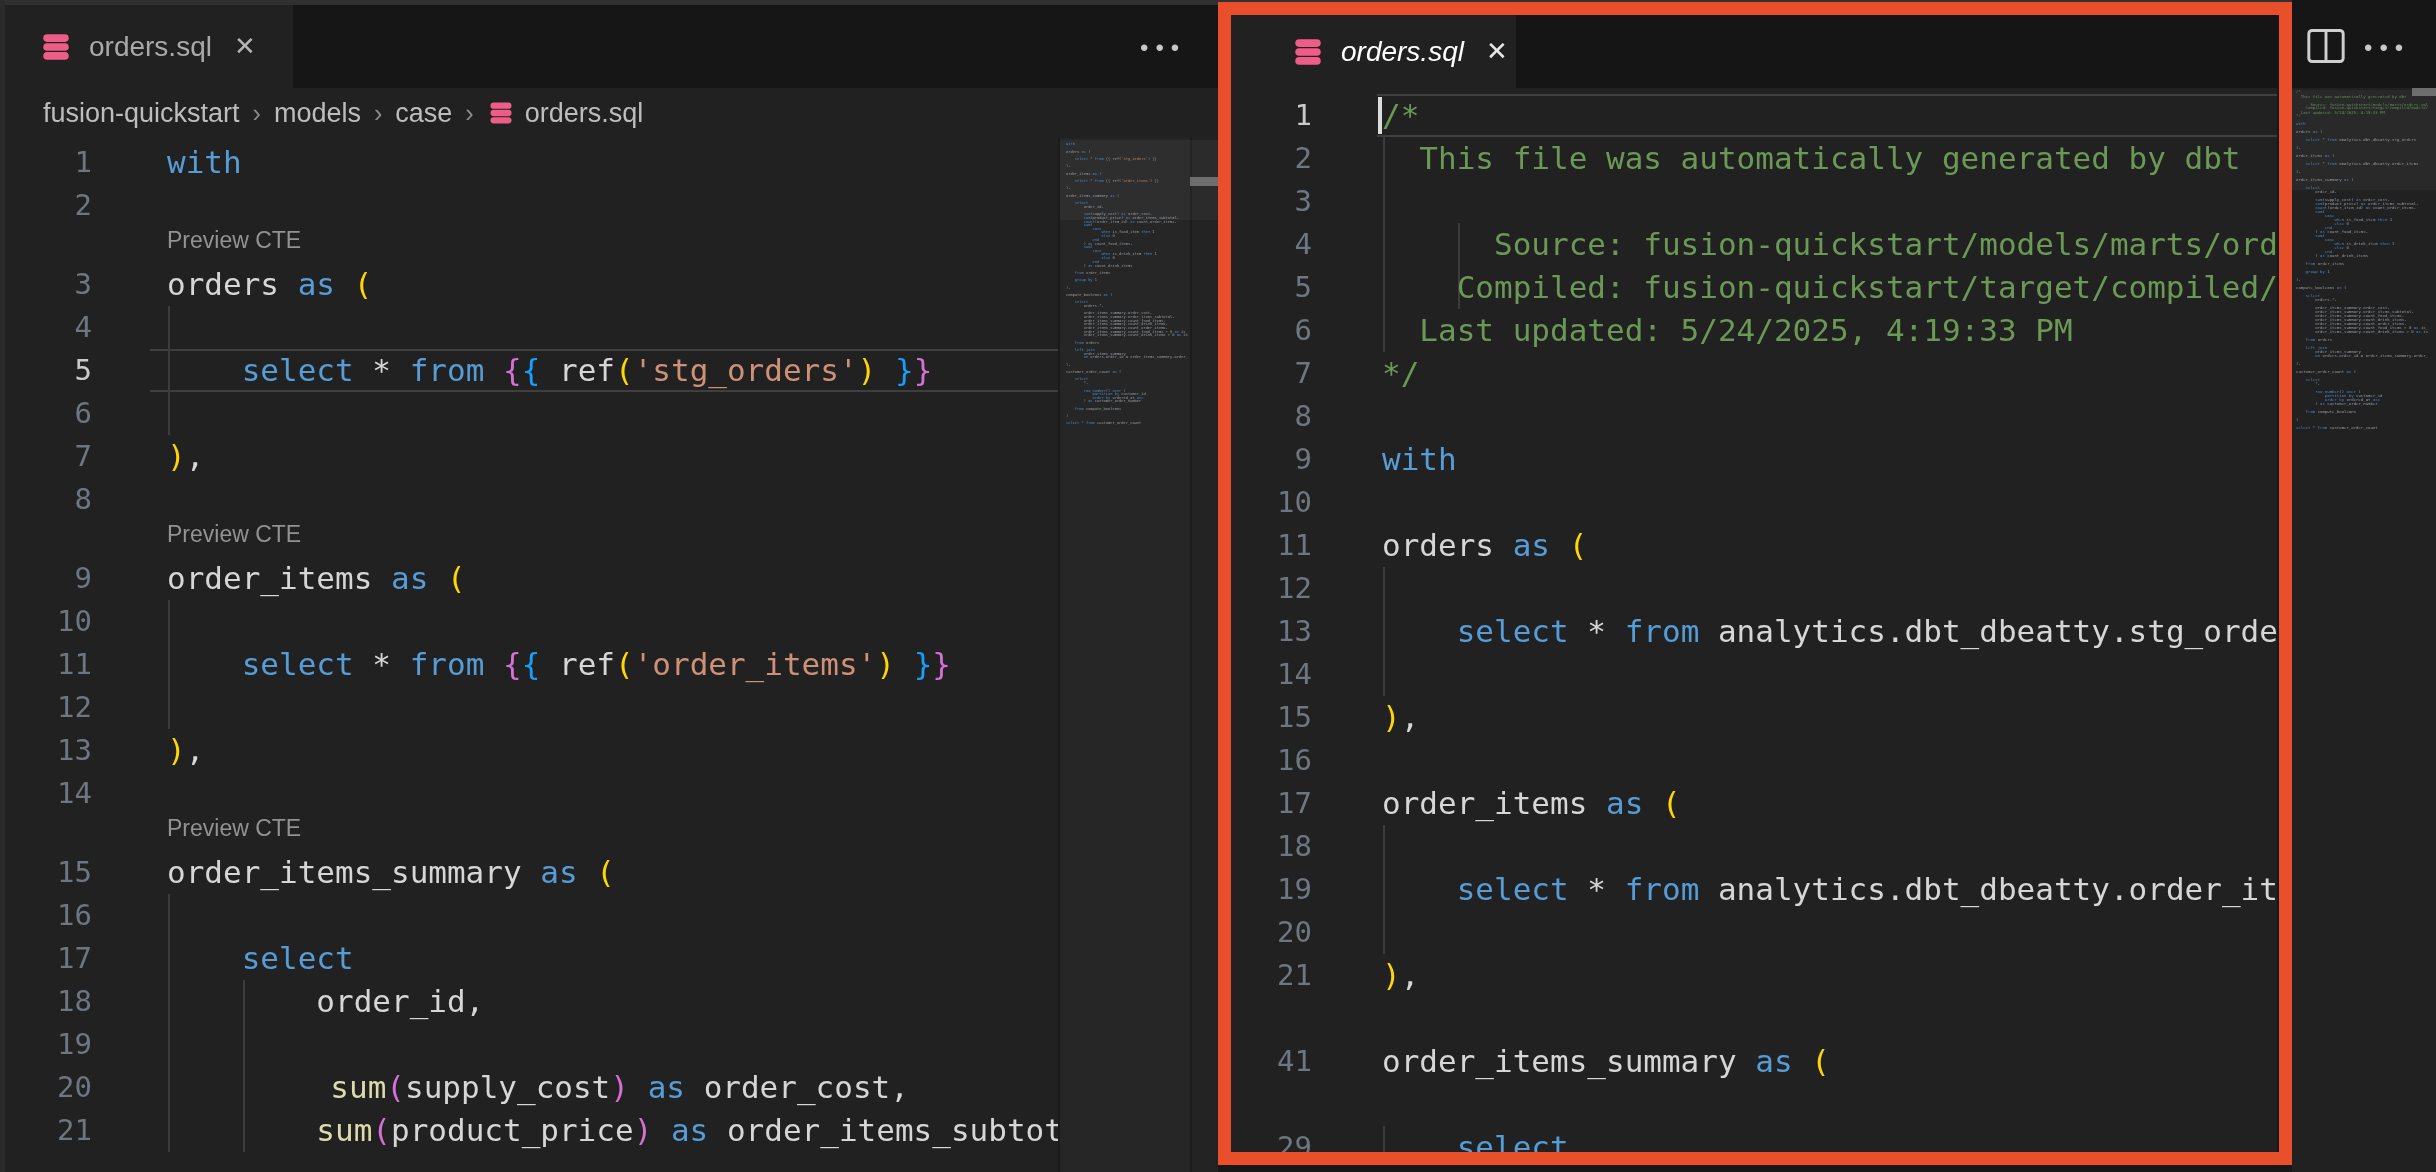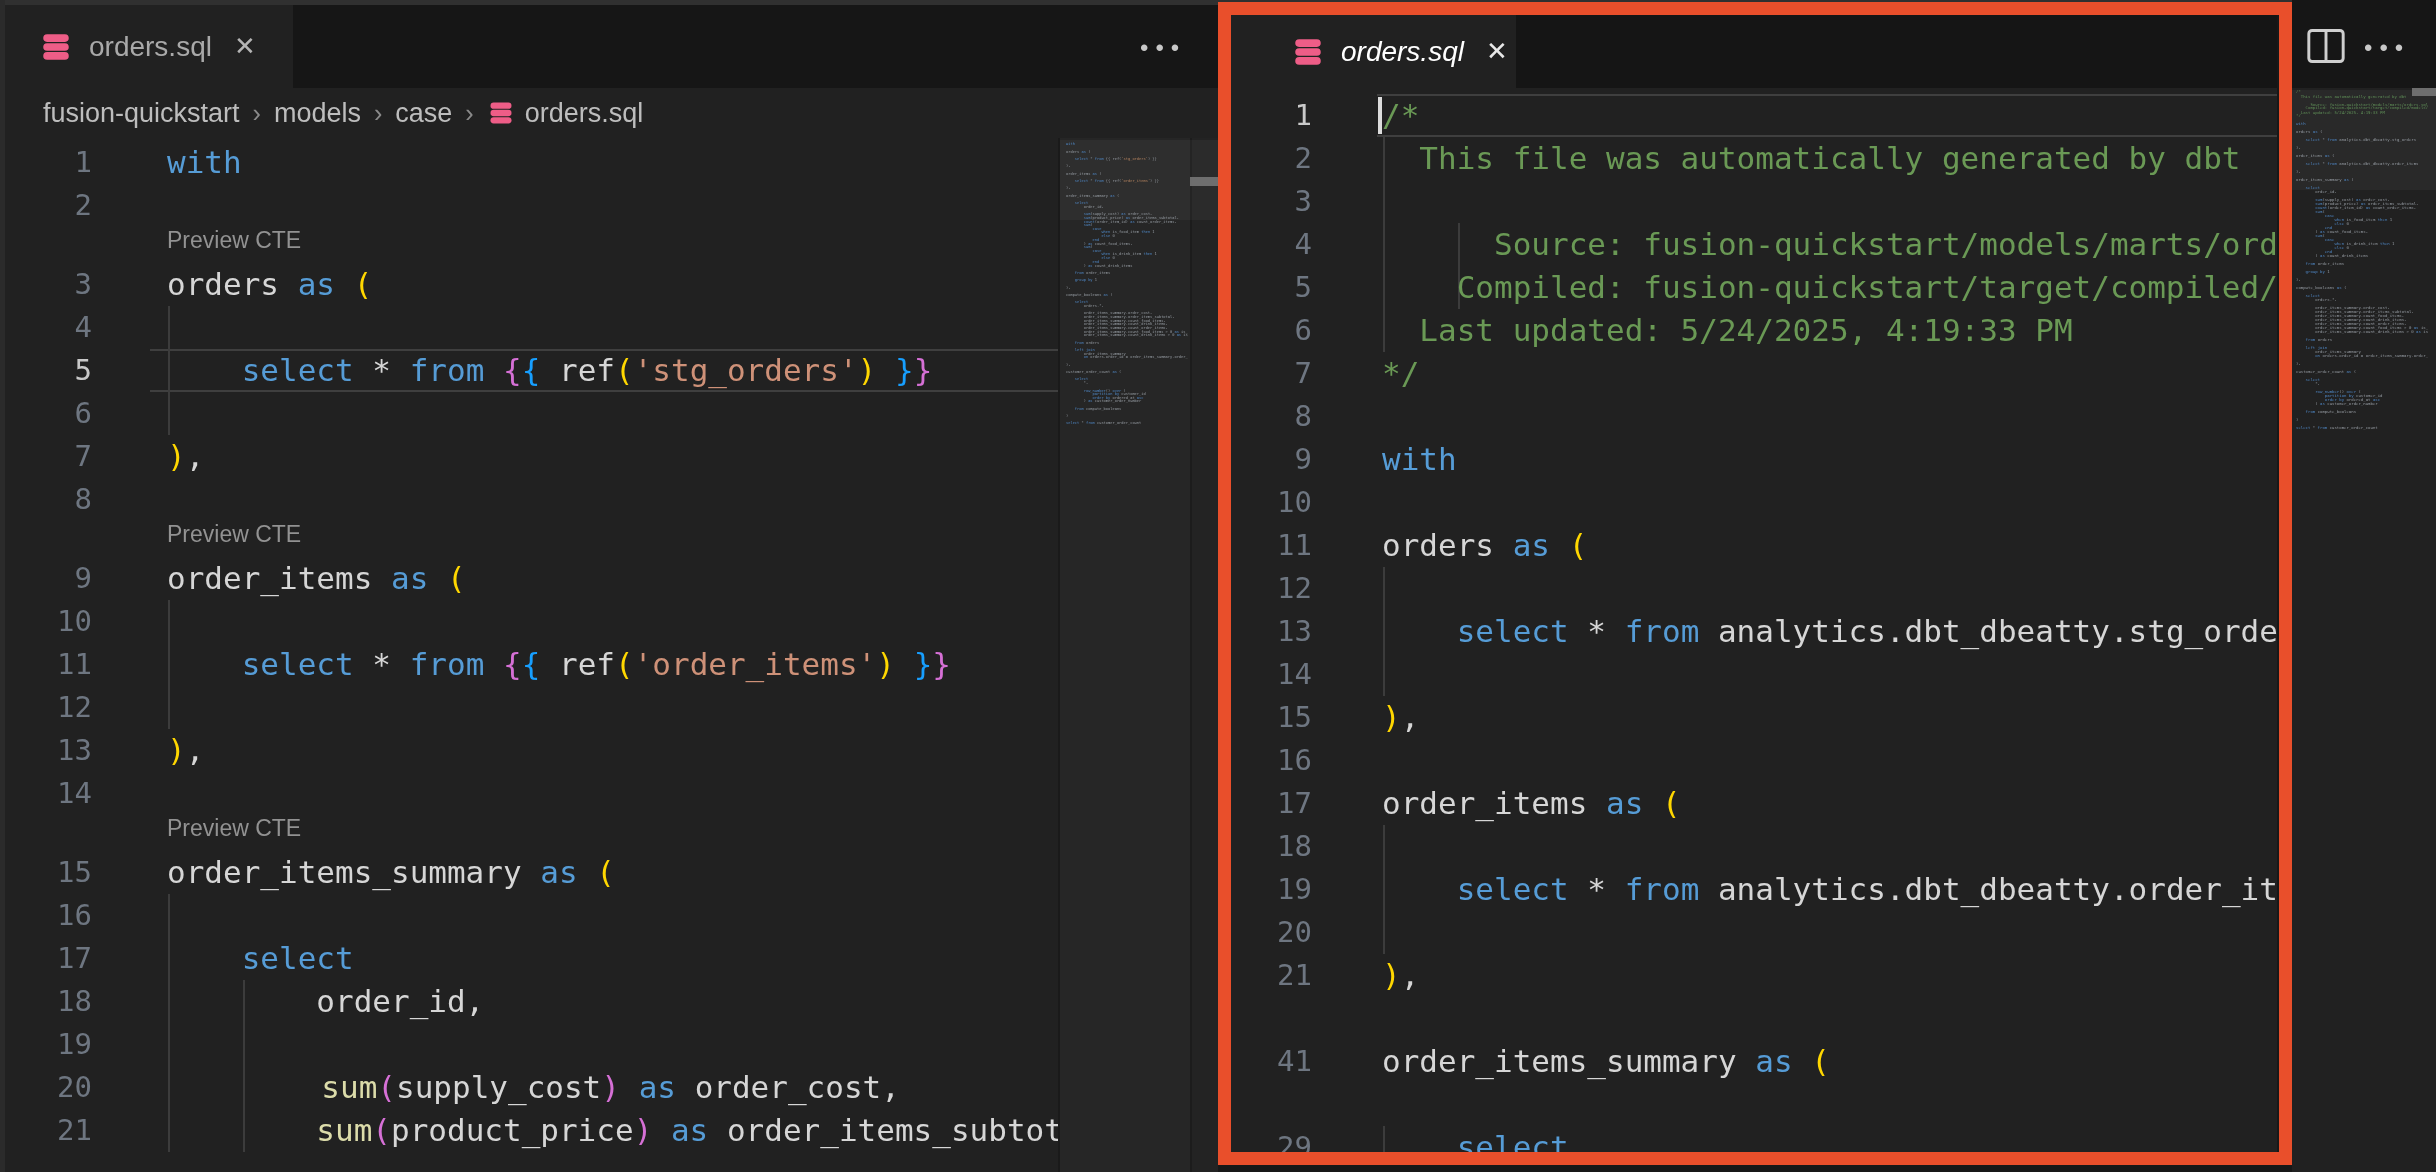--- a/index.html
+++ b/index.html
@@ -211,21 +211,21 @@
       <div class="code-line" style="top: 885px; height: 43px;">
         <span class="ln-num" style="width: 87px; line-height: 43px;">19</span>
         <div class="guide" style="left: 163px;"></div>
         <div class="guide" style="left: 237.64px;"></div>
         <span class="code" style="left: 162px; line-height: 43px;"></span>
       </div>
       <div class="code-line" style="top: 928px; height: 43px;">
         <span class="ln-num" style="width: 87px; line-height: 43px;">20</span>
         <div class="guide" style="left: 163px;"></div>
         <div class="guide" style="left: 237.64px;"></div>
-        <span class="code" style="left: 167px; line-height: 43px;"><span class="tk-ws">        </span><span class="tk-fn">sum</span><span class="tk-b2">(</span><span class="tk-id">supply_cost</span><span class="tk-b2">)</span><span class="tk-kw"> as </span><span class="tk-id">order_cost,</span></span>
+        <span class="code" style="left: 176px; line-height: 43px;"><span class="tk-ws">        </span><span class="tk-fn">sum</span><span class="tk-b2">(</span><span class="tk-id">supply_cost</span><span class="tk-b2">)</span><span class="tk-kw"> as </span><span class="tk-id">order_cost,</span></span>
       </div>
       <div class="code-line" style="top: 971px; height: 43px;">
         <span class="ln-num" style="width: 87px; line-height: 43px;">21</span>
         <div class="guide" style="left: 163px;"></div>
         <div class="guide" style="left: 237.64px;"></div>
         <span class="code" style="left: 162px; line-height: 43px;"><span class="tk-ws">        </span><span class="tk-fn">sum</span><span class="tk-b2">(</span><span class="tk-id">product_price</span><span class="tk-b2">)</span><span class="tk-kw"> as </span><span class="tk-id">order_items_subtotal,</span></span>
       </div>
     </div>
 
   <div class="abs" id="l-mm-zone"></div>

